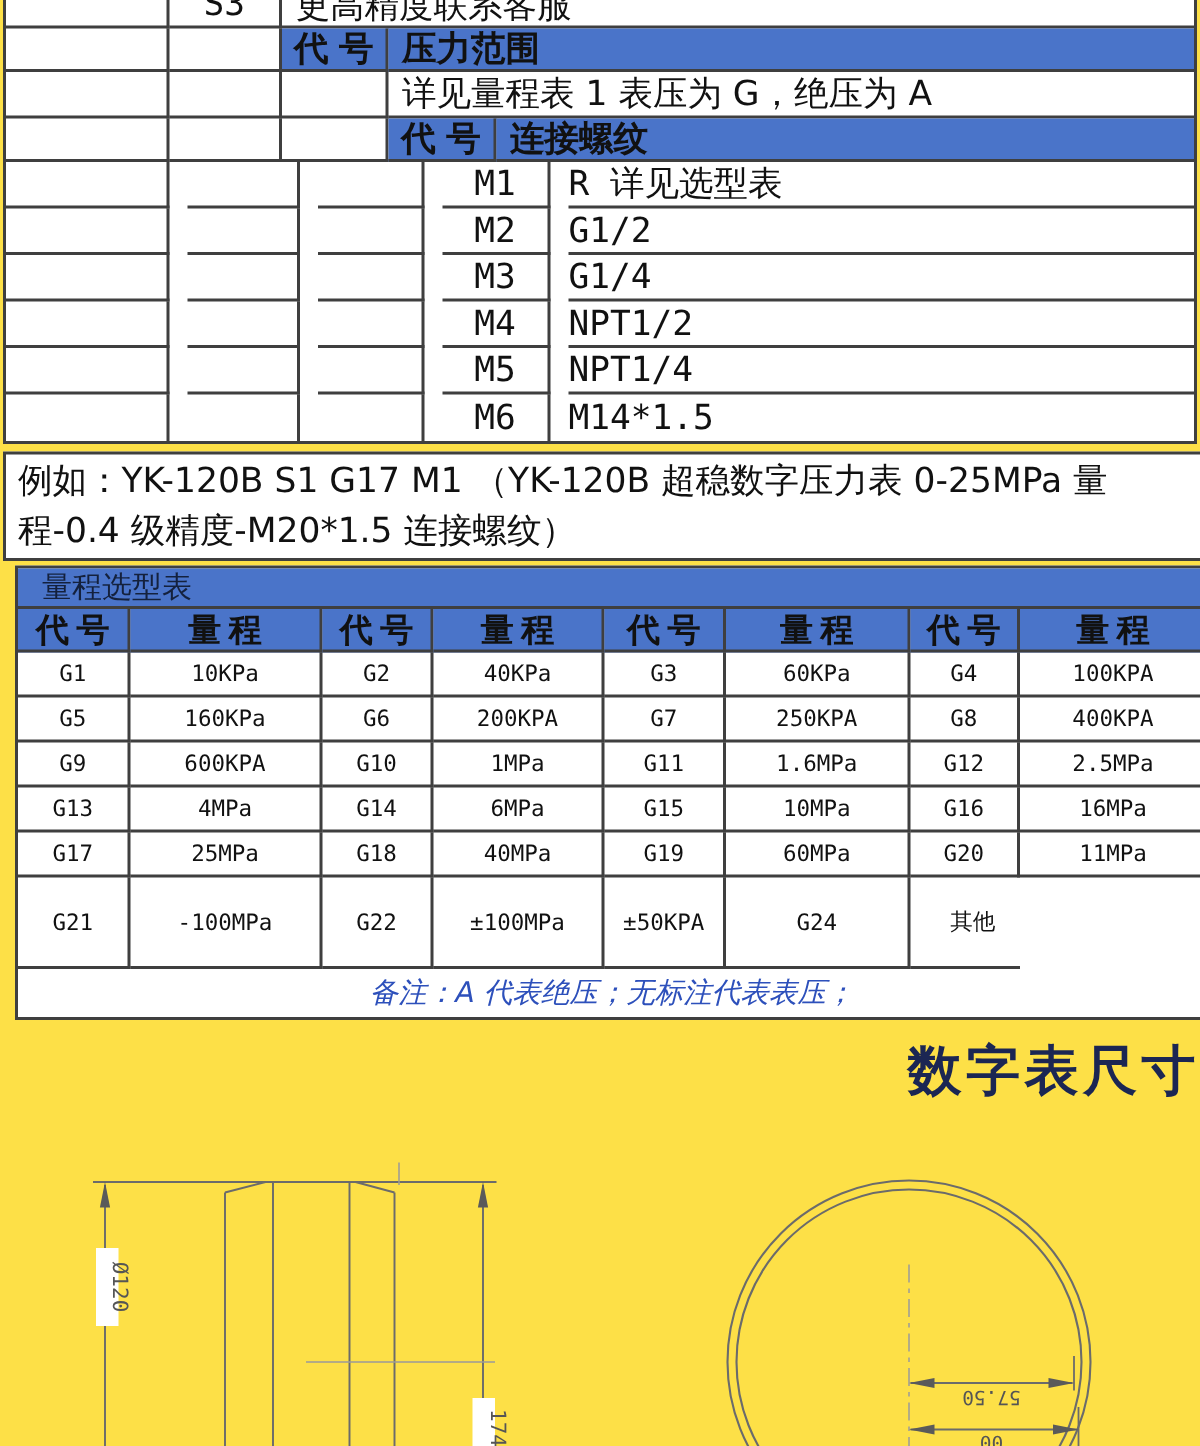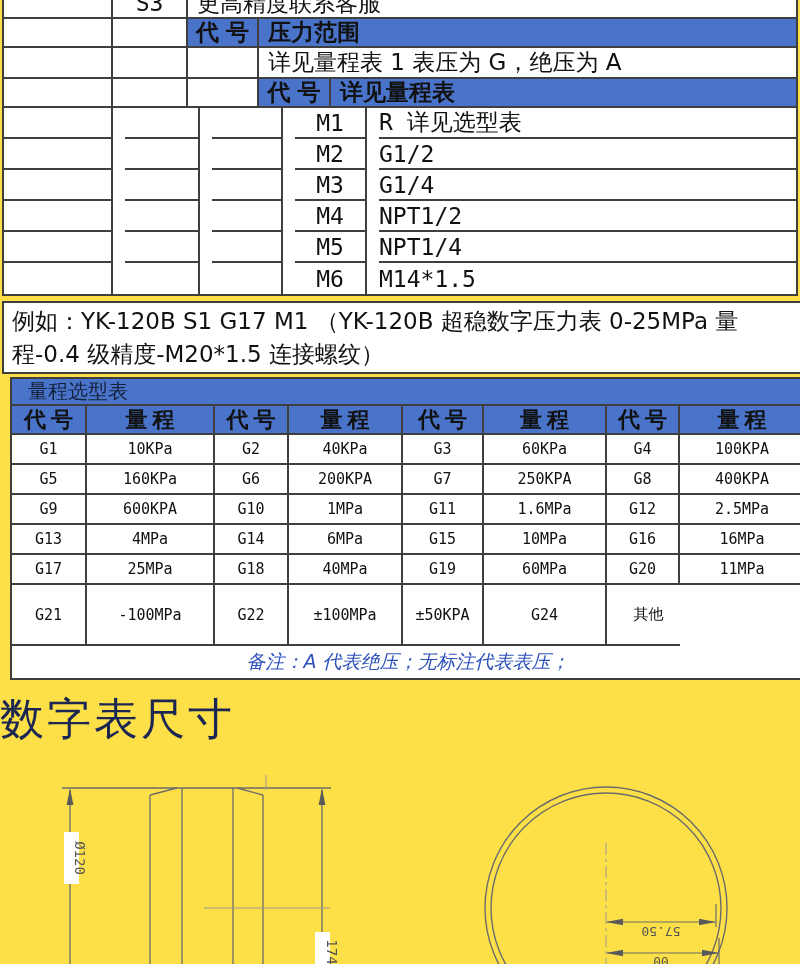--- a/index.html
+++ b/index.html
@@ -76,22 +76,22 @@
   .rangetable .cell:last-child{border-right:none;}
   .rt-head .cell{background:var(--blue);font-weight:bold;font-size:22px;letter-spacing:5px;text-indent:5px;}
   .rt-left{justify-content:flex-start;padding-left:10px;}
   .rt-note{
     height:100%;display:flex;align-items:center;justify-content:center;
     color:var(--noteblue);font-size:19px;
   }
 
   
   .dim-title{
-    position:absolute;left:0;top:690px;width:800px;text-align:left;
-    font-size:44px;font-weight:normal;color:var(--navy);letter-spacing:3px;
+    position:absolute;left:0;top:690px;width:800px;text-align:right;
+    font-size:36px;font-weight:bold;color:var(--navy);letter-spacing:3px;
   }
 
   
   .drawings{position:absolute;left:0;top:760px;}
   .drawings text{fill:#555;font-family:"DejaVu Sans Mono","Liberation Mono",monospace;}
 </style>
 </head>
 <body>
 
 <div class="screen">
@@ -112,21 +112,21 @@
       <div class="cell"></div>
       <div class="cell"></div>
       <div class="cell"></div>
       <div class="cell sp45 padL cn">详见量程表 1 表压为 G，绝压为 A</div>
     </div>
     <div class="tt-row tt-blue">
       <div class="cell"></div>
       <div class="cell"></div>
       <div class="cell"></div>
       <div class="cell bluecell code-spaced cn">代号</div>
-      <div class="cell bluecell padL cn">详见量程表</div>
+      <div class="cell bluecell padL cn">连接螺纹</div>
     </div>
 
     <div class="tt-row tt-m">
       <div class="cell"></div>
       <div class="cell"></div>
       <div class="cell"></div>
       <div class="cell m-code mono">M1</div>
       <div class="cell m-val mono">R 详见选型表</div>
     </div>
     <div class="tt-row tt-m">

